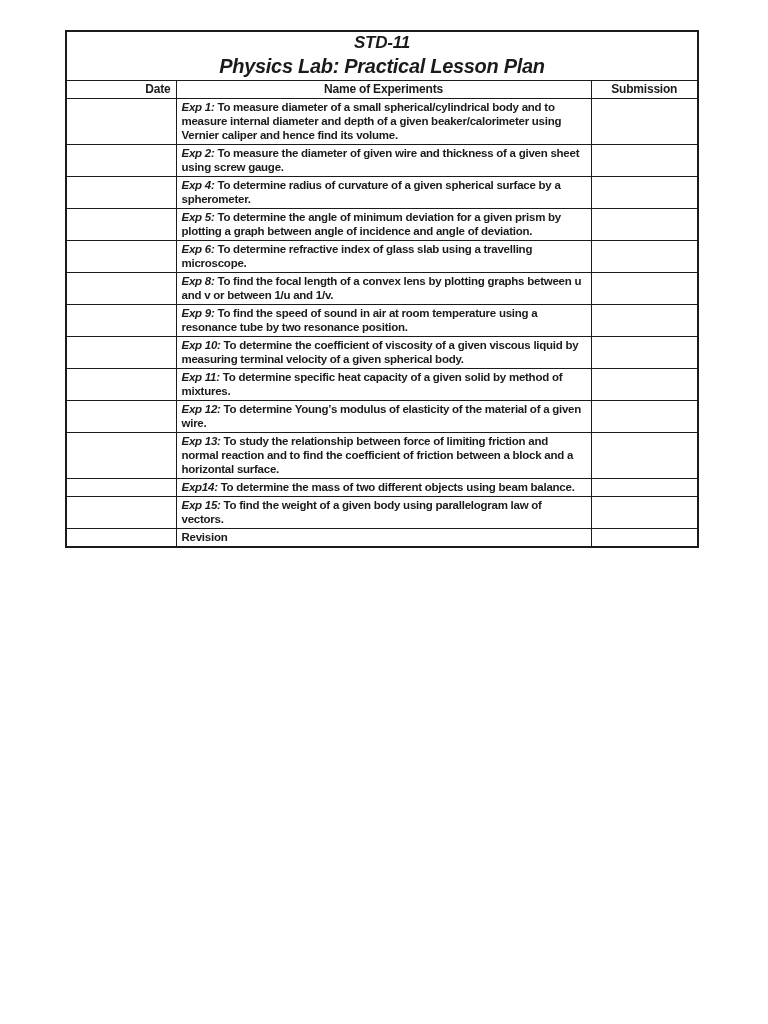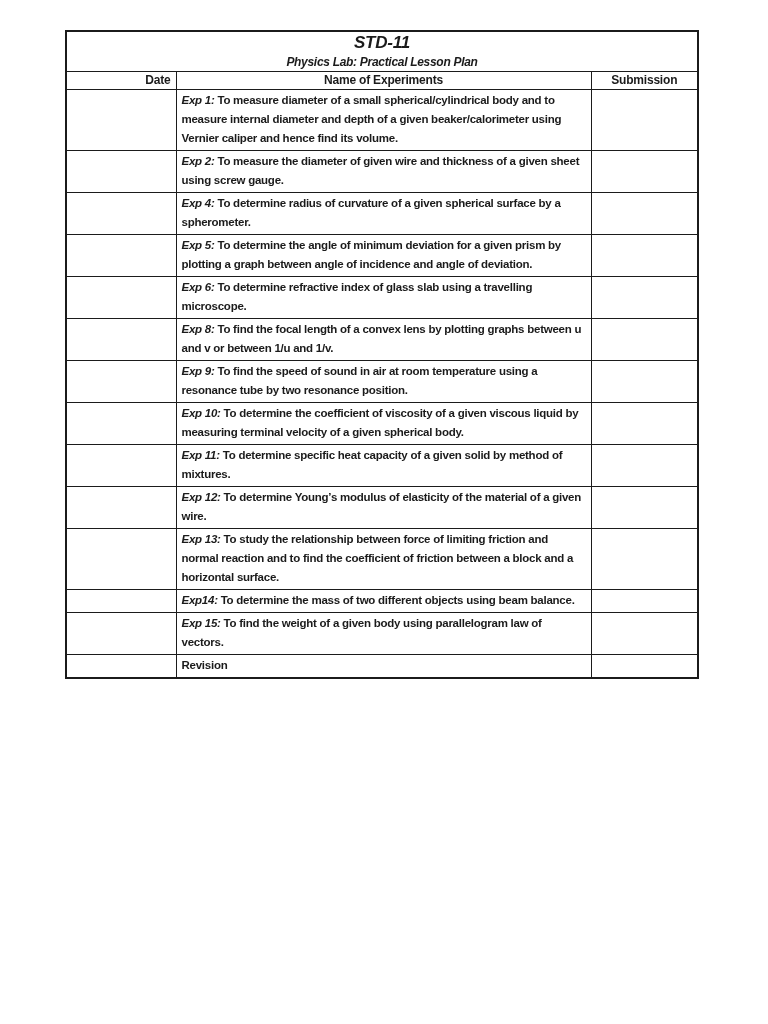--- a/index.html
+++ b/index.html
@@ -33,39 +33,39 @@
     text-align: center;
     padding: 3px 4px 4px 4px;
   }
   .title-line1 {
     font-size: 17px;
     font-weight: bold;
     font-style: italic;
     letter-spacing: -0.2px;
   }
   .title-line2 {
-    font-size: 12px;
+    font-size: 20px;
     font-weight: bold;
     font-style: italic;
     letter-spacing: -0.3px;
     margin-top: 2px;
   }
   th.col-header {
     font-size: 12px;
     font-weight: bold;
     text-align: center;
     padding-top: 2px;
     padding-bottom: 2px;
     letter-spacing: -0.2px;
   }
   th.col-header.date-h { text-align: right; }
   td.body-cell {
     font-size: 11.5px;
     font-weight: bold;
-    line-height: 19px;
+    line-height: 14px;
     letter-spacing: -0.25px;
   }
   .exp-label { font-style: italic; }
 </style>
 </head>
 <body>
 
 <div class="page">
   <table class="doc-table">
     <colgroup>

